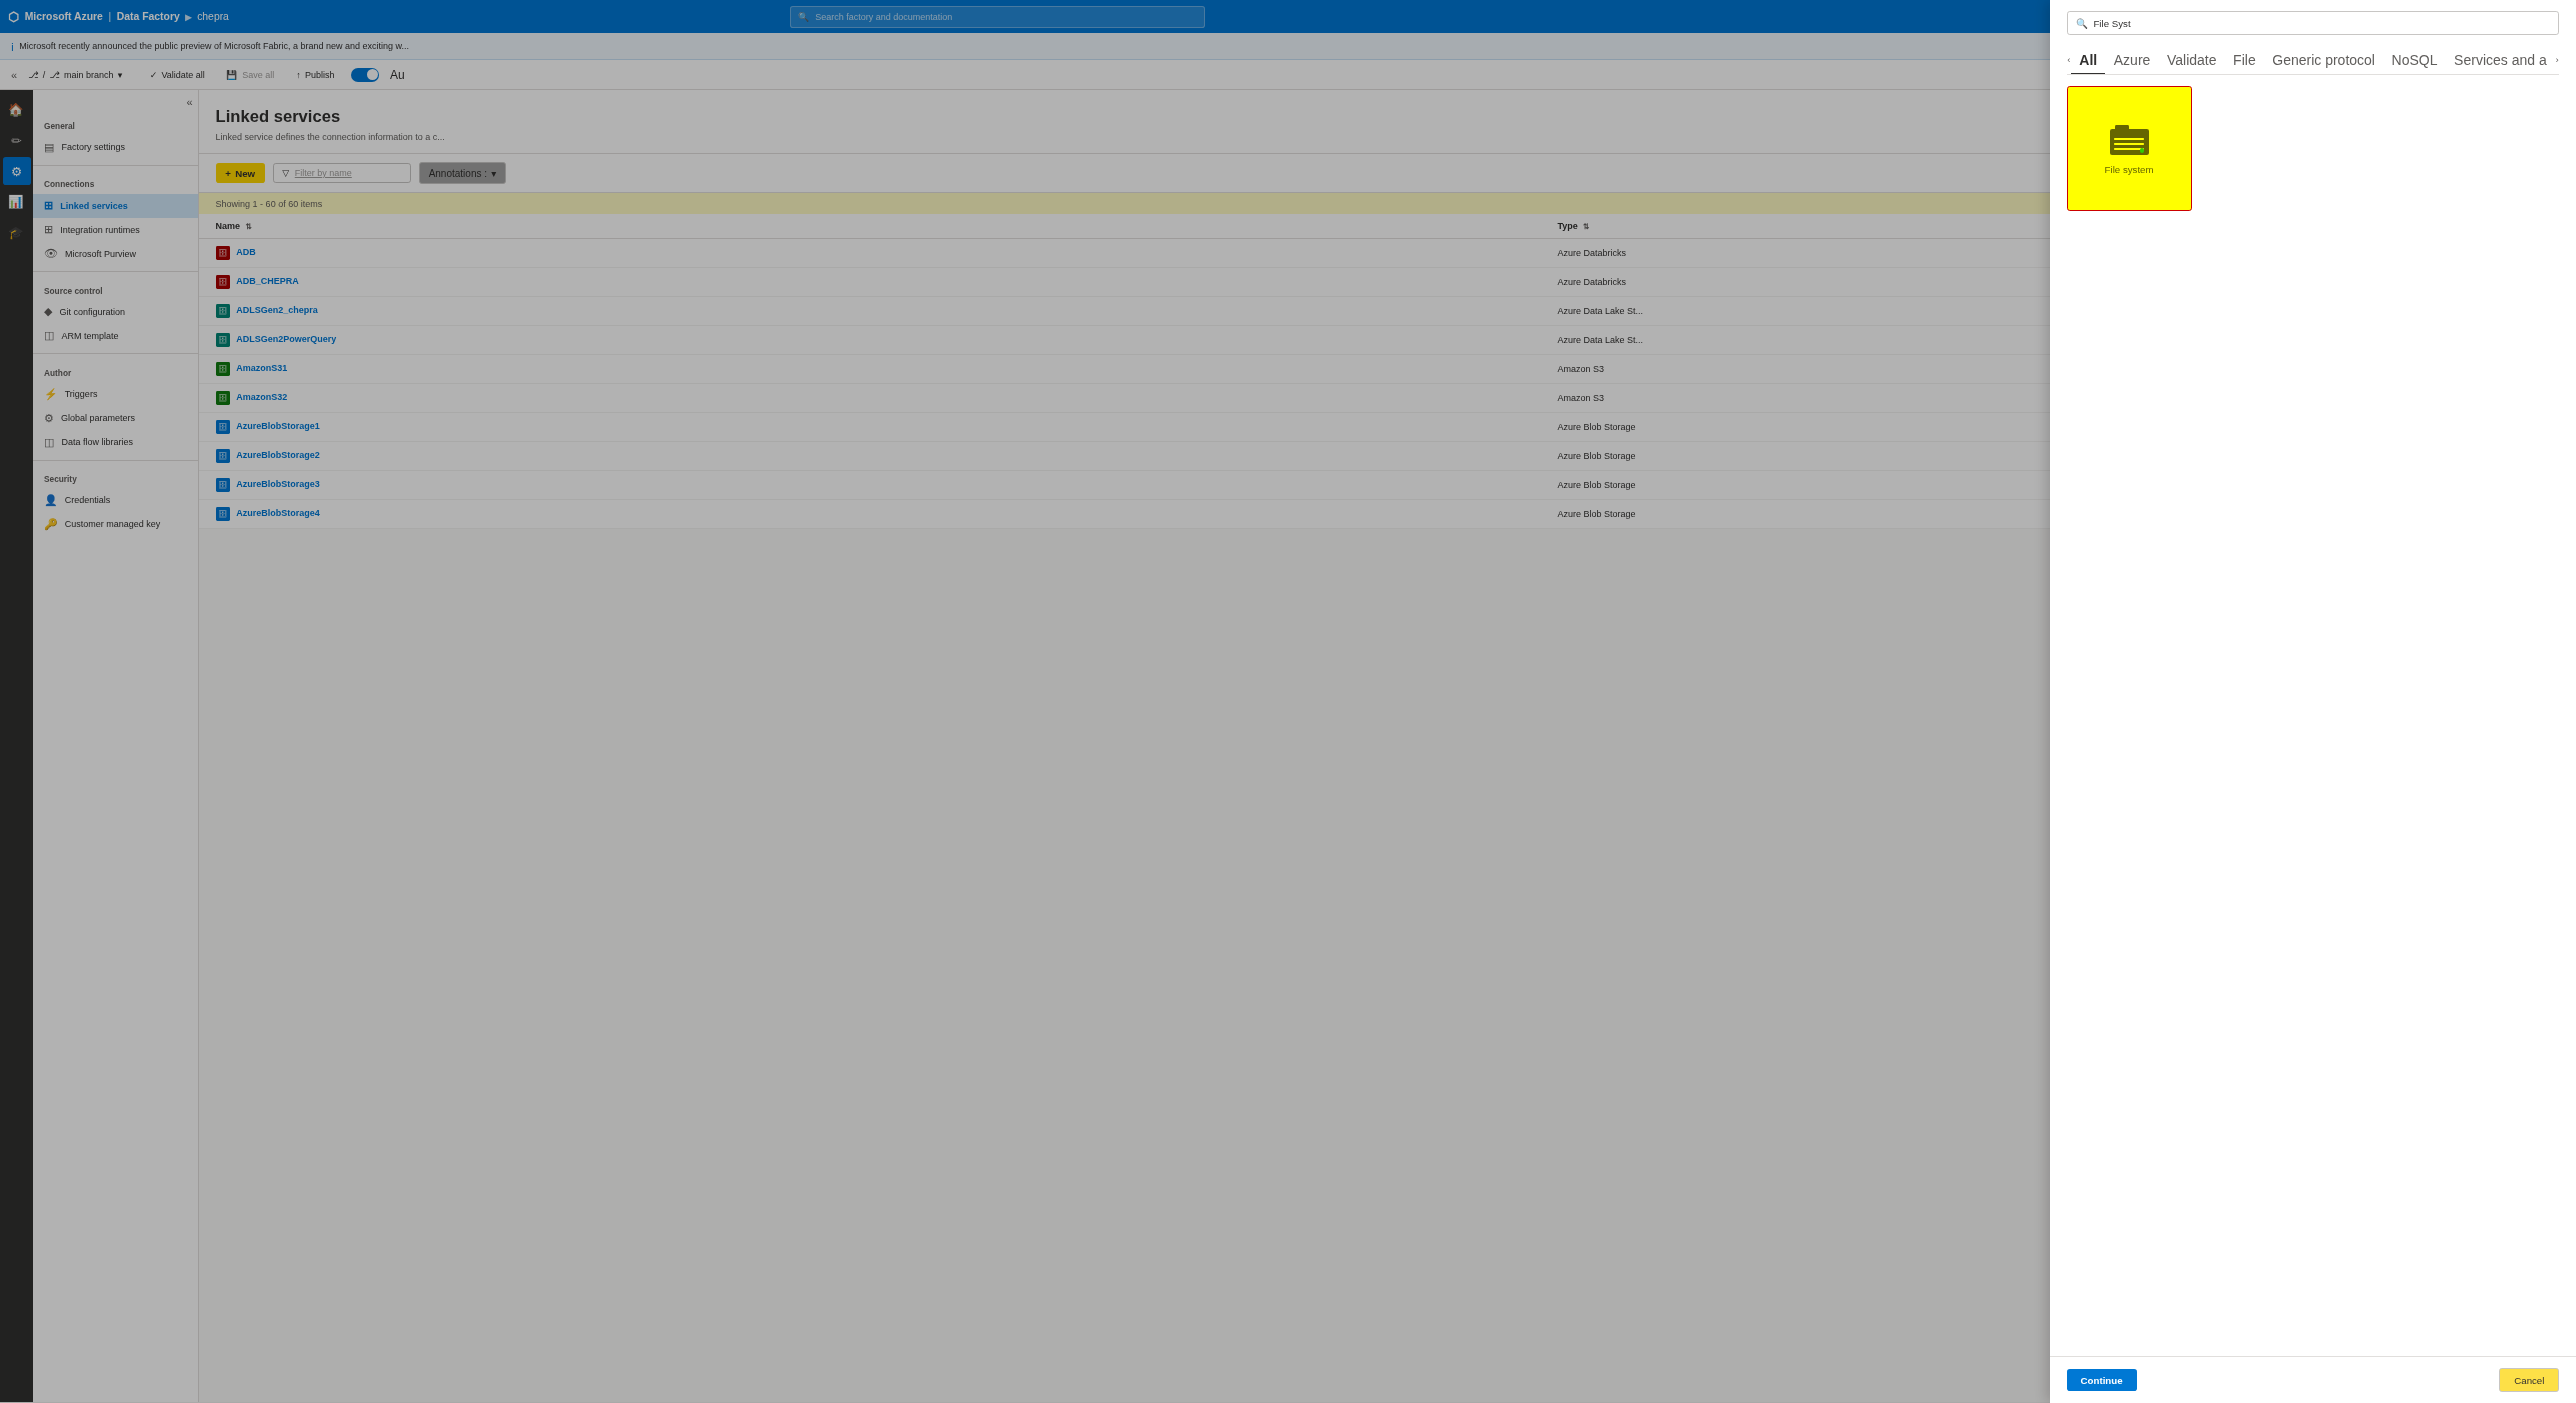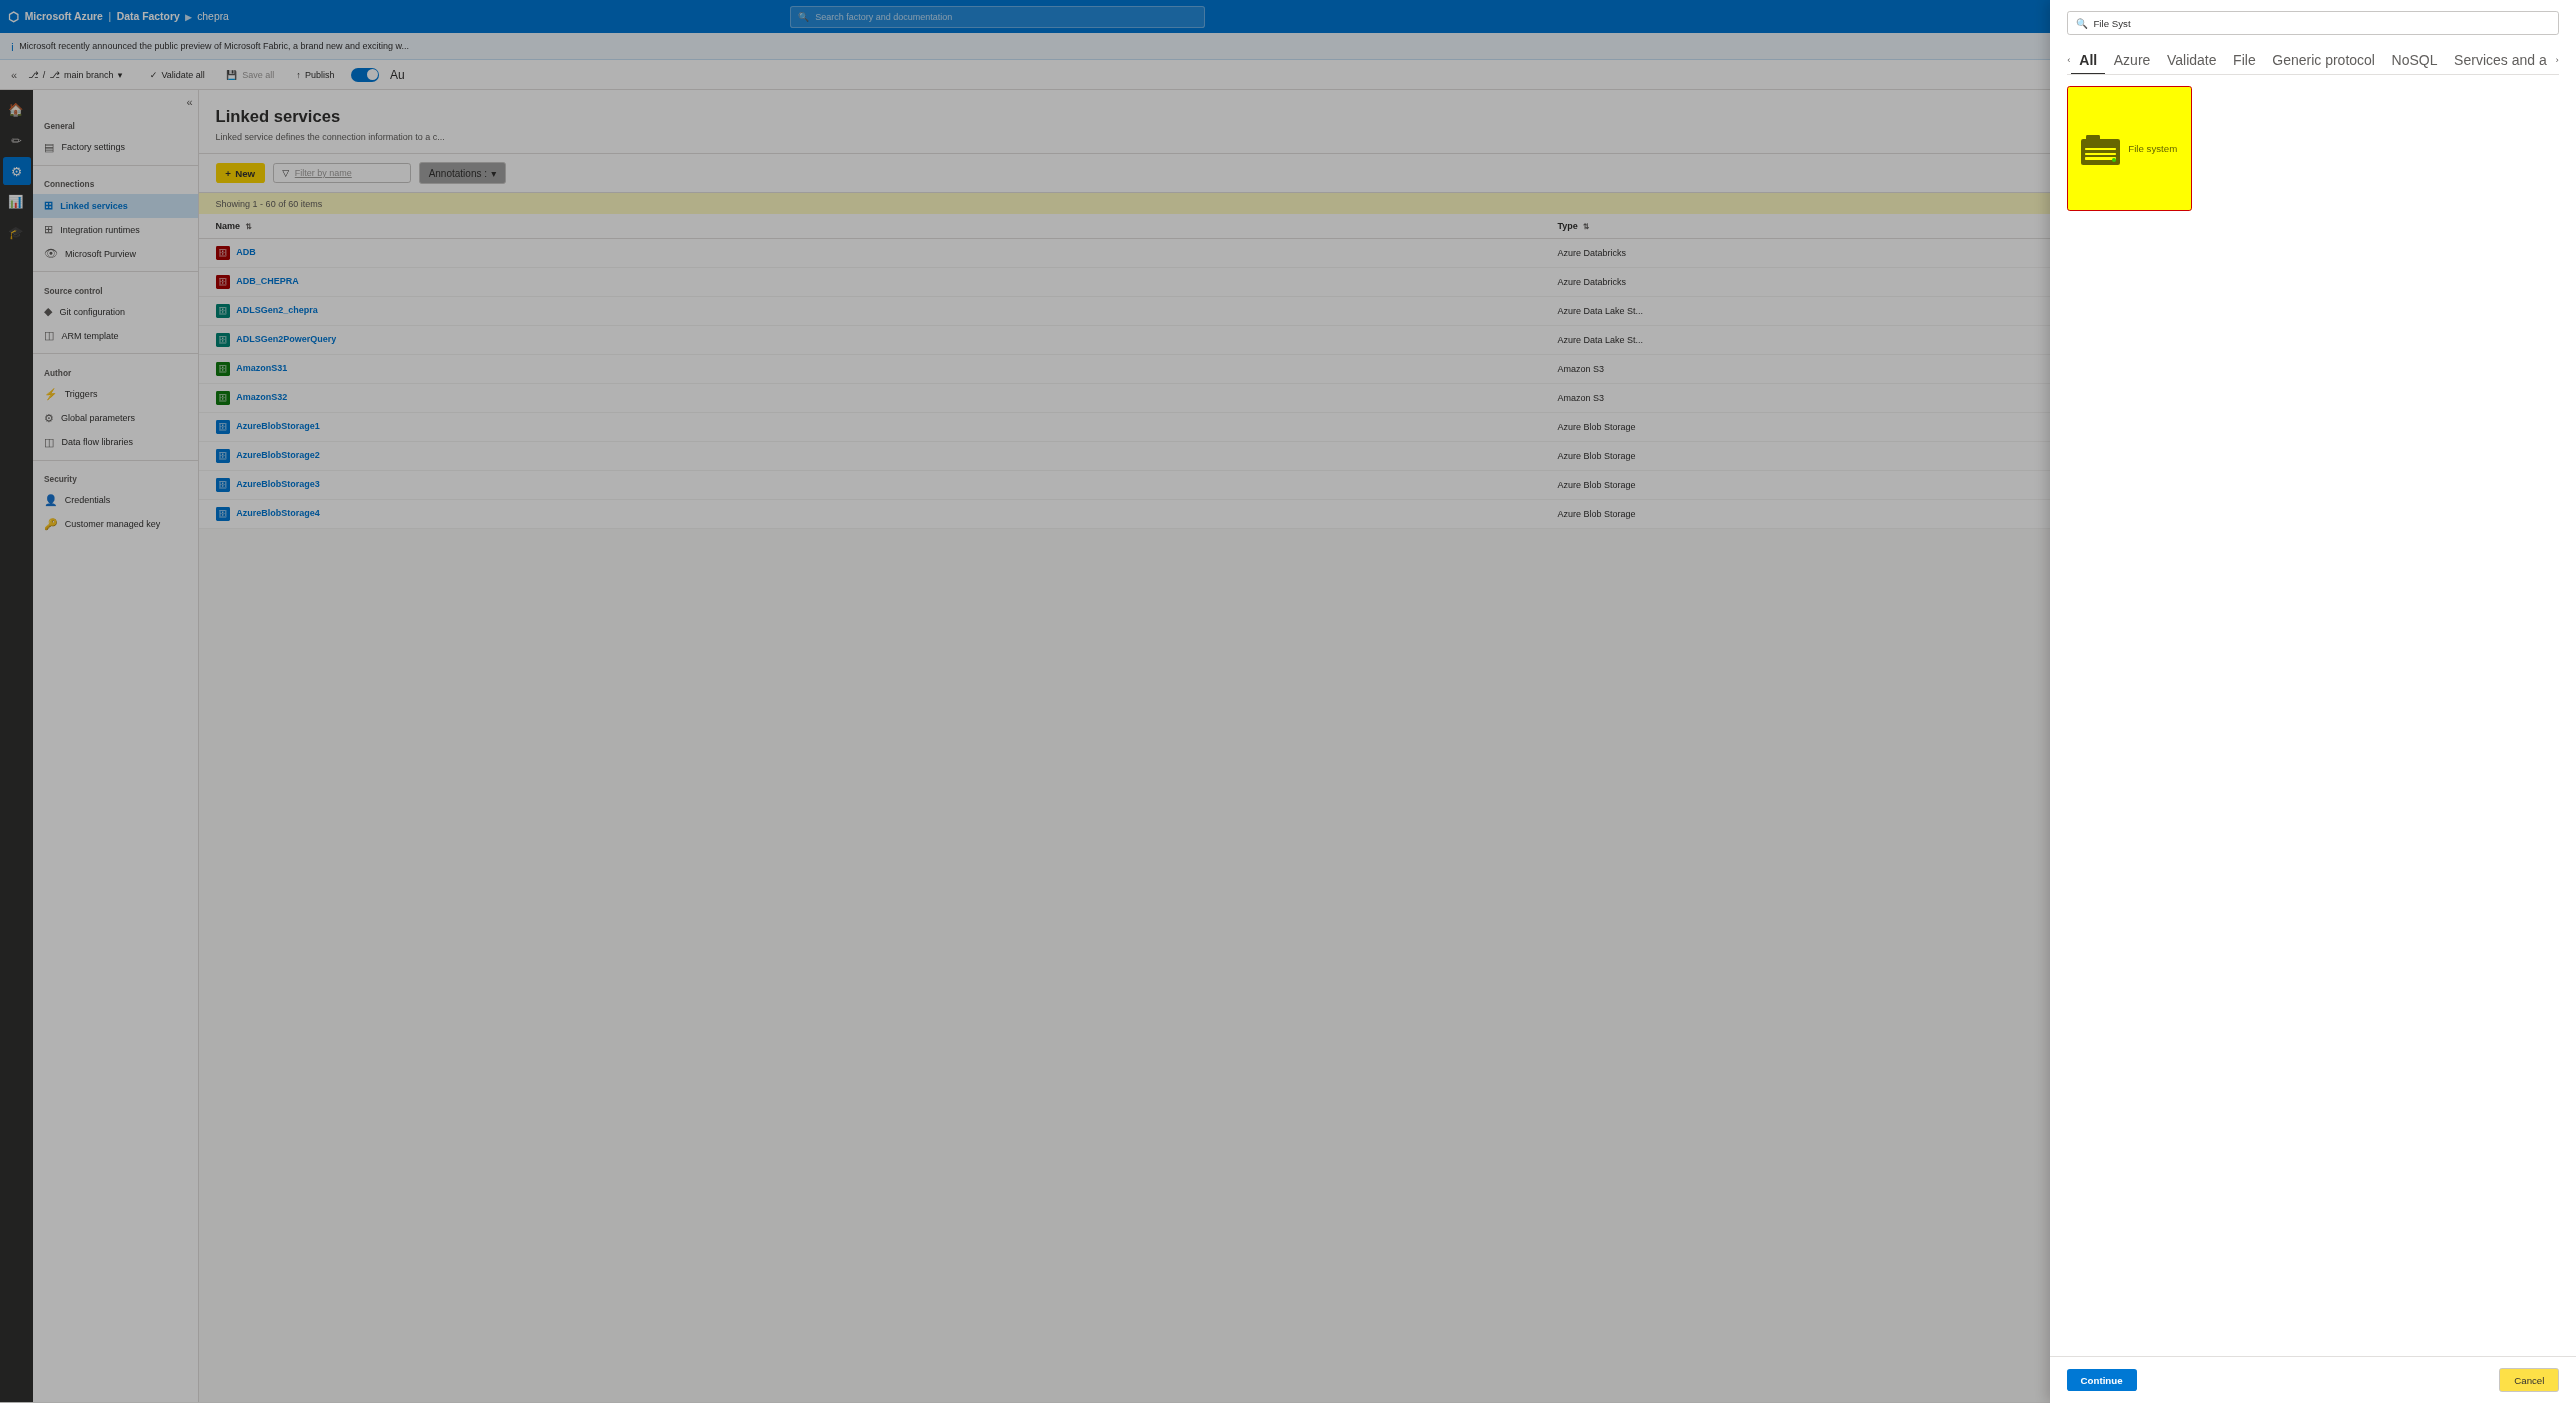--- a/index.html
+++ b/index.html
@@ -447,21 +447,21 @@
       font-weight: 600;
     }
 
     
     .service-card {
       width: 125px;
       height: 125px;
       border: 1.4px solid #e1dfdd;
       border-radius: 2.8px;
       display: flex;
-      flex-direction: row;
+      flex-direction: column;
       align-items: center;
       justify-content: center;
       cursor: pointer;
       background: #ffff00;
       border-color: #cc0000;
       gap: 8.3px;
     }
     .service-card-label {
       font-size: 9.7px;
       color: #666600;

